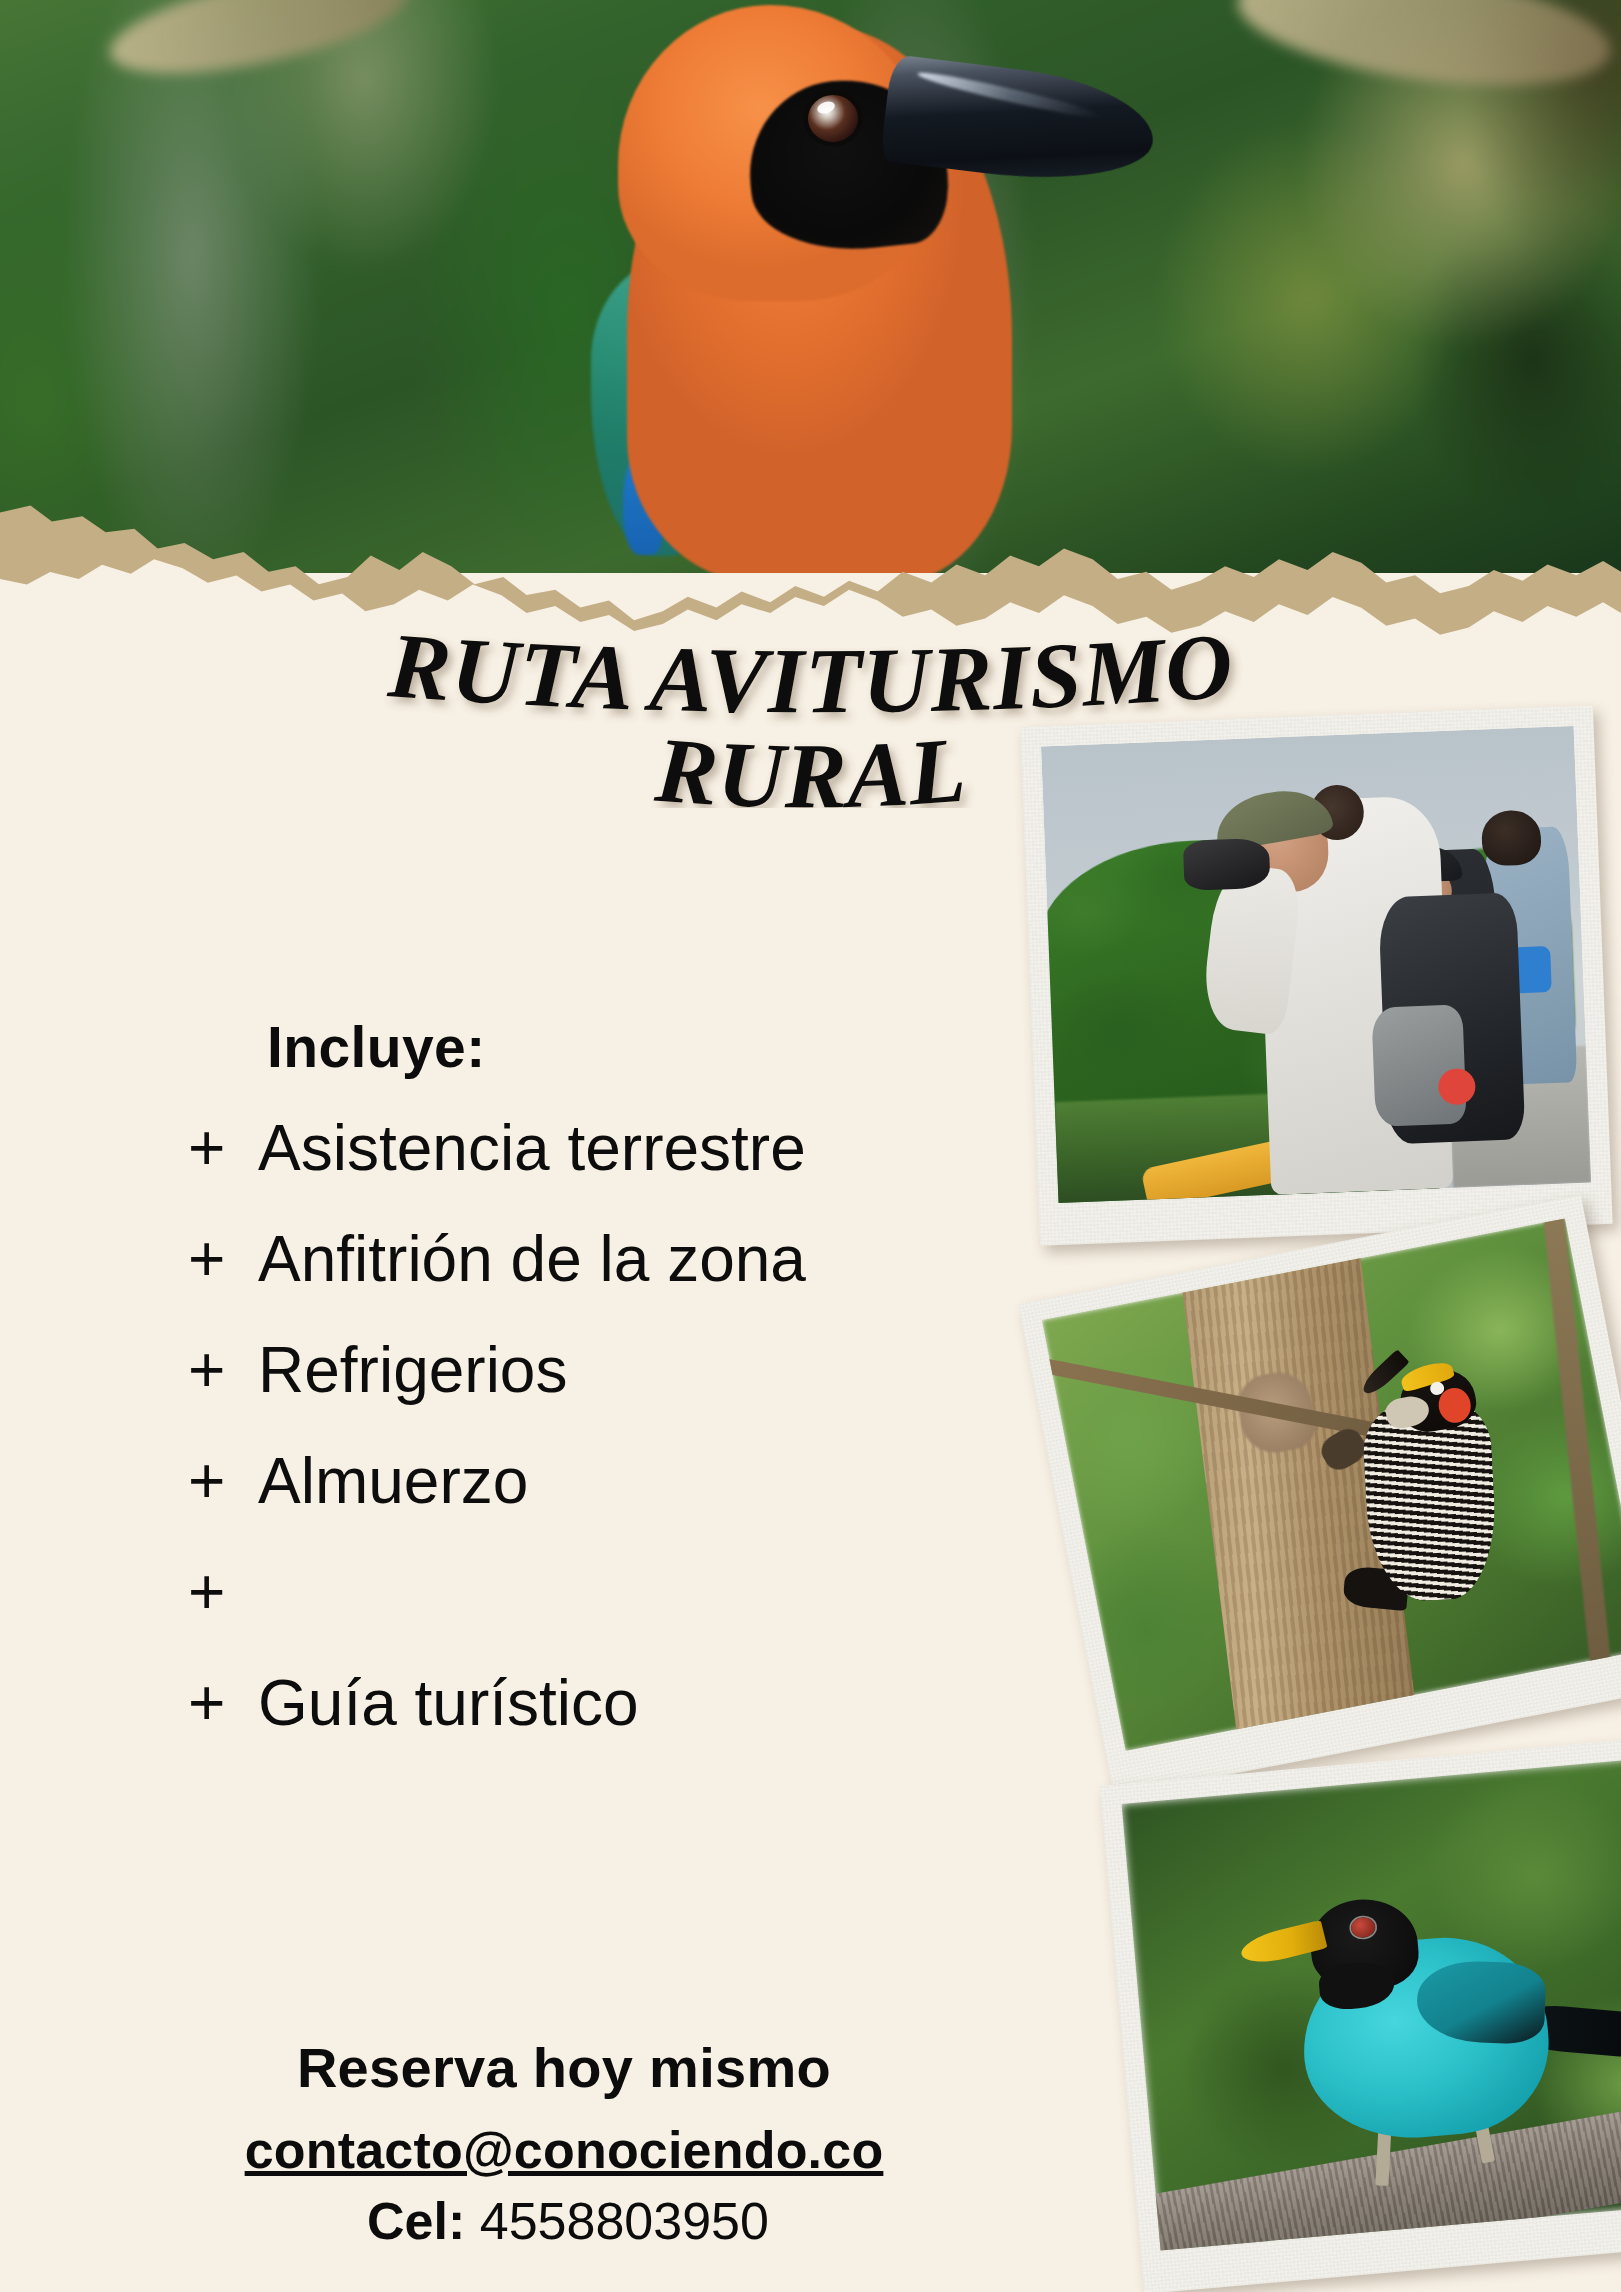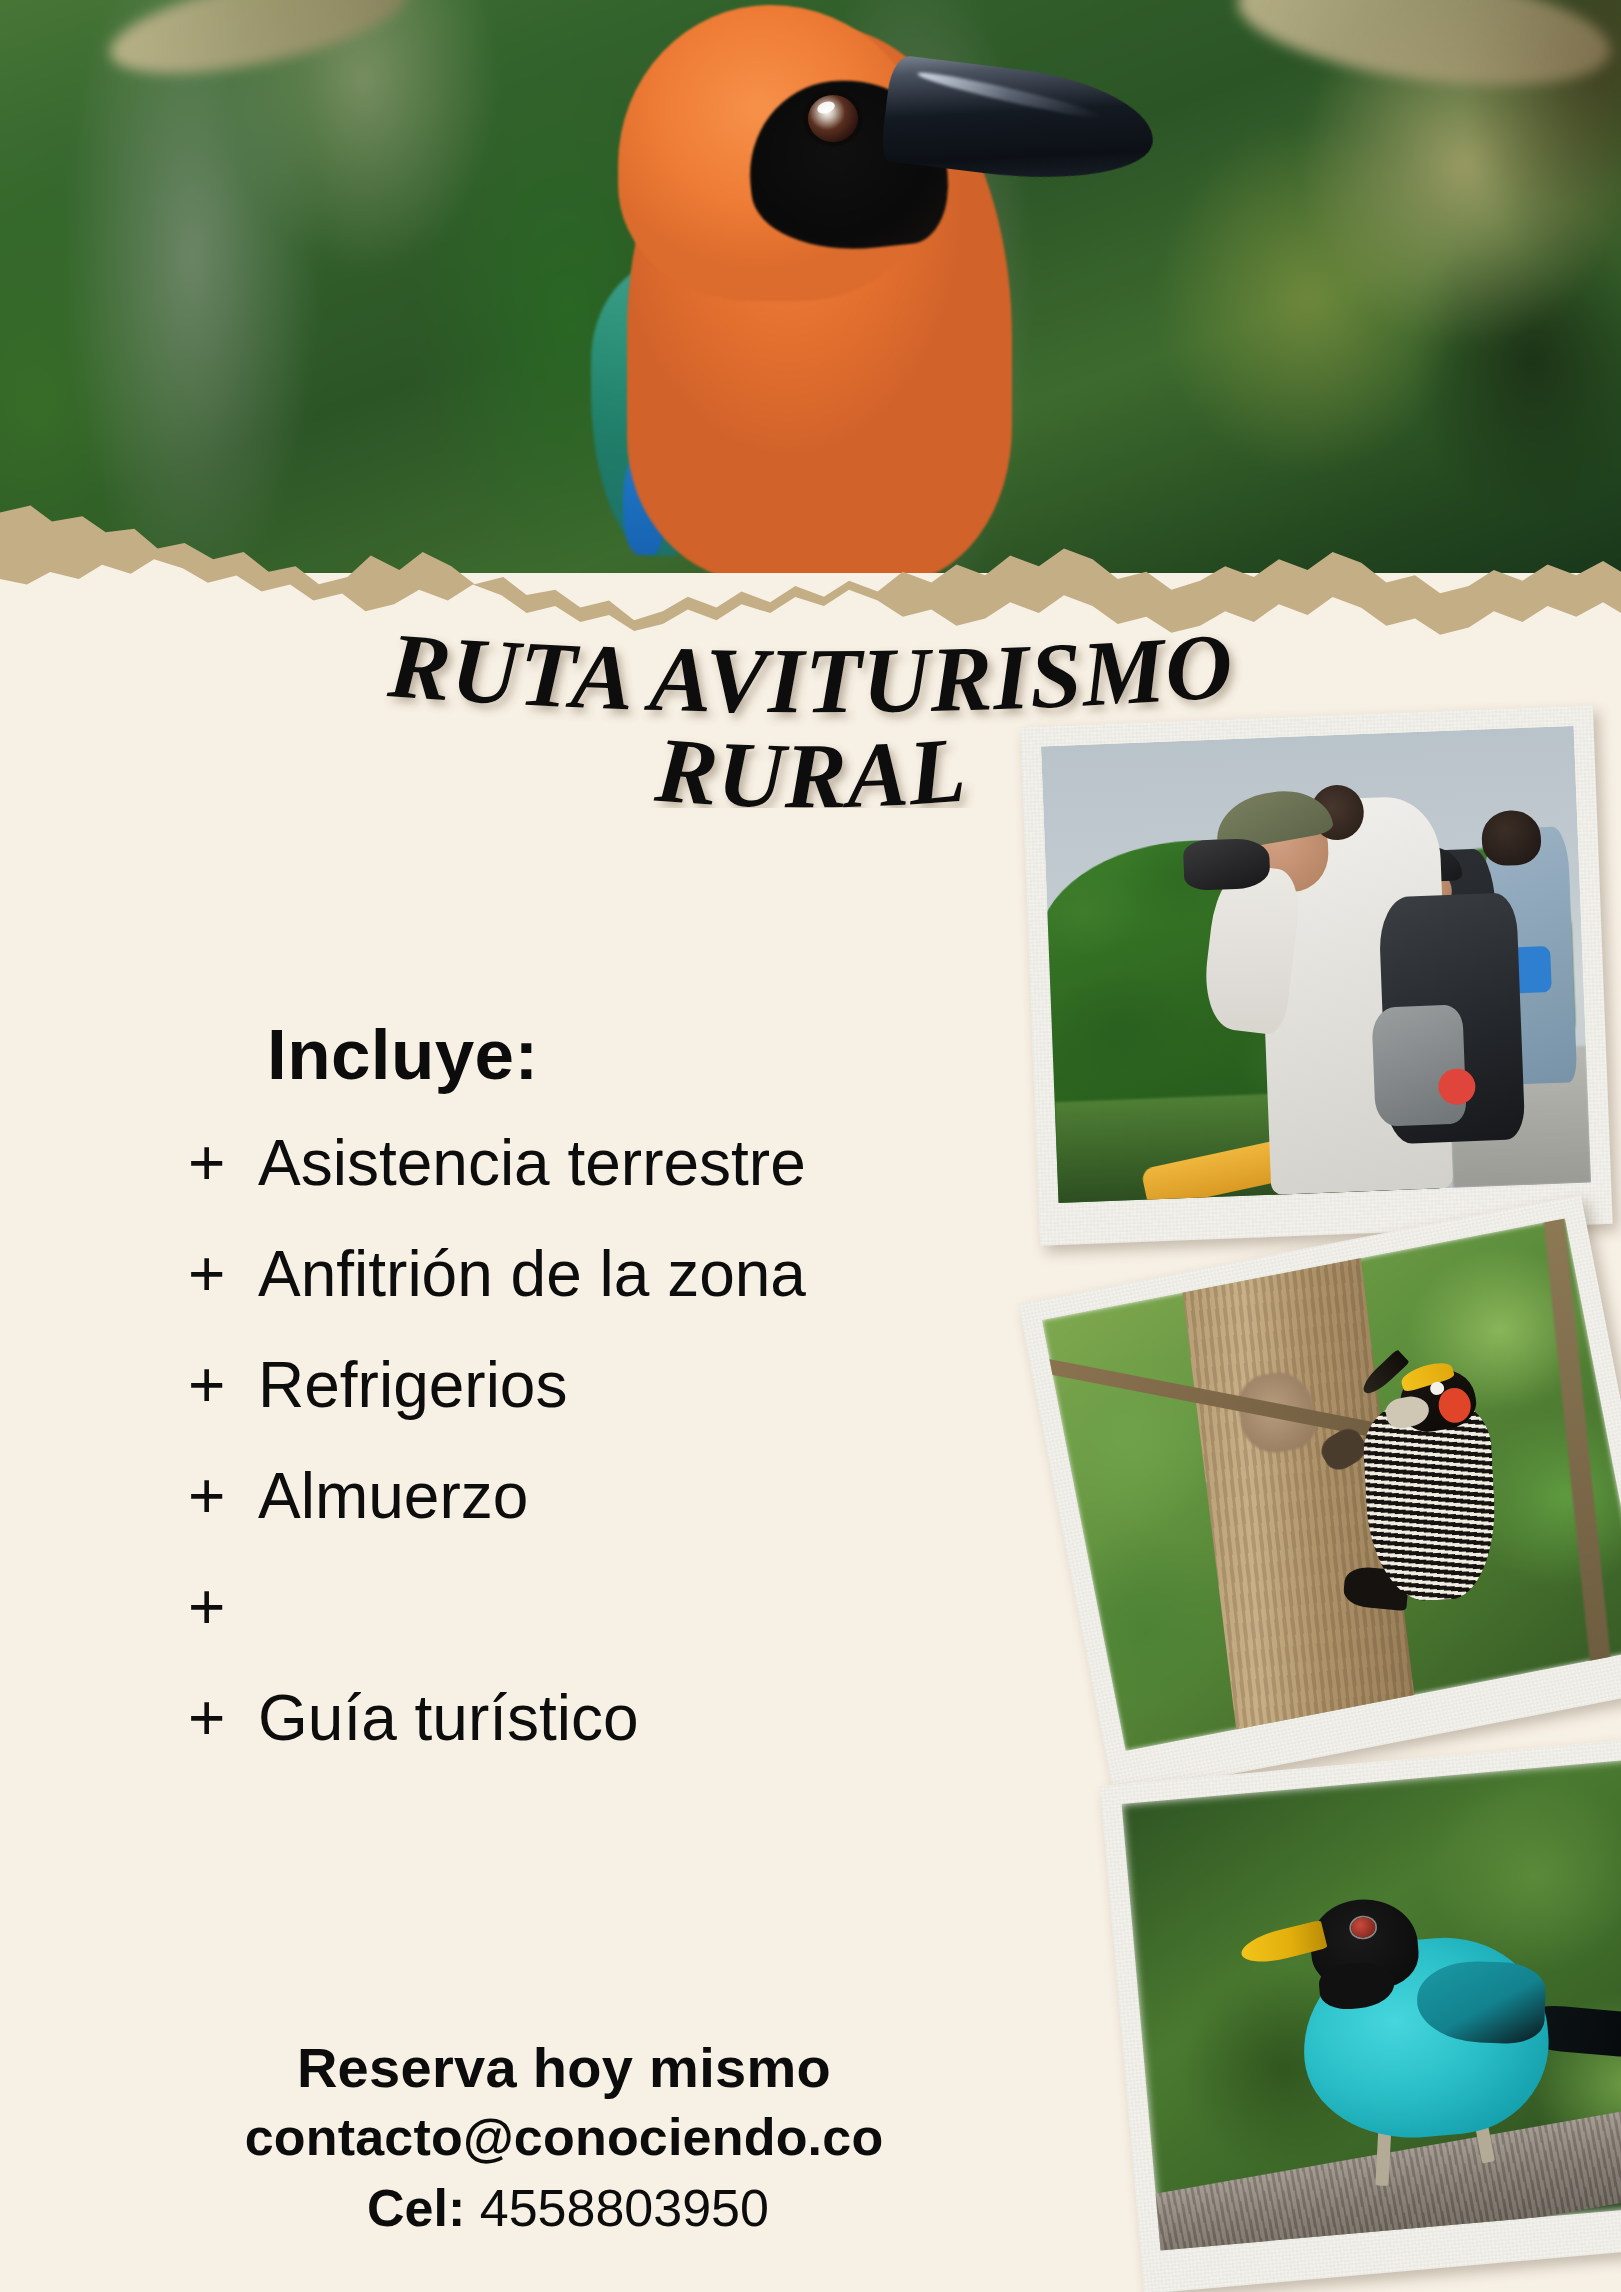--- a/index.html
+++ b/index.html
@@ -128,21 +128,21 @@
 
   
   .includes {
     position:absolute;
     left:188px; top:1014px;
     width:788px;
   }
   .includes-head {
     font-family:"Liberation Sans Narrow","Liberation Sans", sans-serif;
     font-weight:700;
-    font-size:71px;
+    font-size:57px;
     color:#0c0c0c;
     letter-spacing:0.4px;
     margin-left:79px;
     margin-bottom:36px;
   }
   .inc-item {
     display:flex;
     align-items:baseline;
     font-family:"Liberation Sans Narrow","Liberation Sans", sans-serif;
     font-weight:400;
@@ -315,21 +315,21 @@
 
   
   .contact {
     position:absolute;
     left:0; top:2035px; width:1128px;
     text-align:center;
     font-family:"Liberation Sans Narrow","Liberation Sans", sans-serif;
     color:#0c0c0c;
   }
   .contact-cta   { font-size:56px; font-weight:700; letter-spacing:0.3px; }
-  .contact-email { font-size:52px; font-weight:700; letter-spacing:0.2px; margin-top:7px; }
+  .contact-email { font-size:52px; font-weight:700; letter-spacing:0.2px; margin-top:20px;text-decoration:underline; }
   .contact-phone { font-size:52px; font-weight:400; margin-top:10.7px; }
   .contact-phone b { font-weight:700;margin-left:8px; }
 </style>
 </head>
 <body>
 
 <div id="poster">
 
   <div class="hero">
     <div class="hero-bg"></div>

